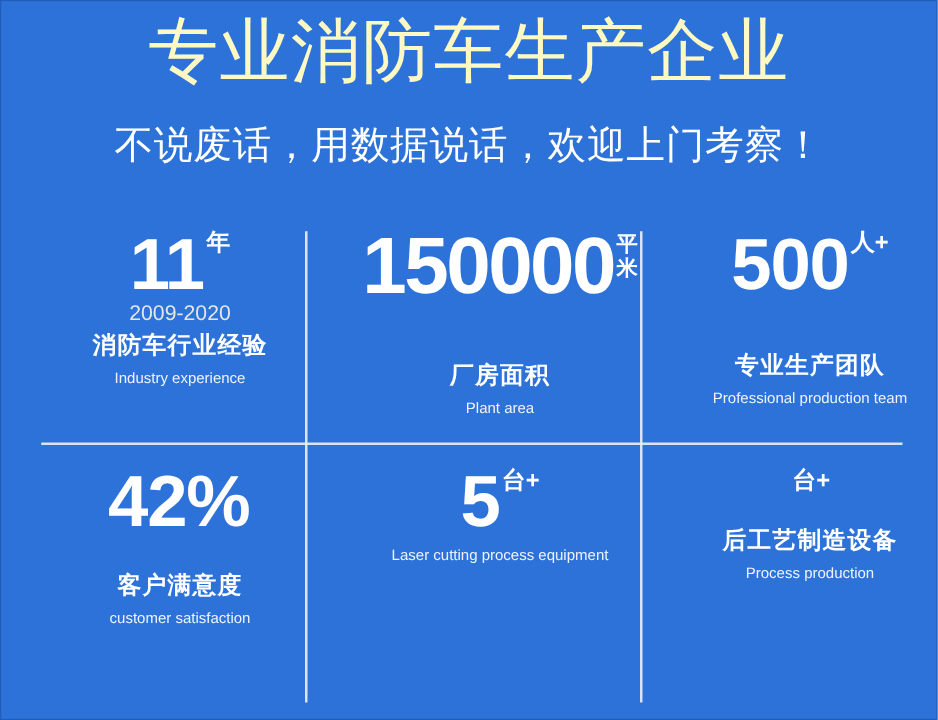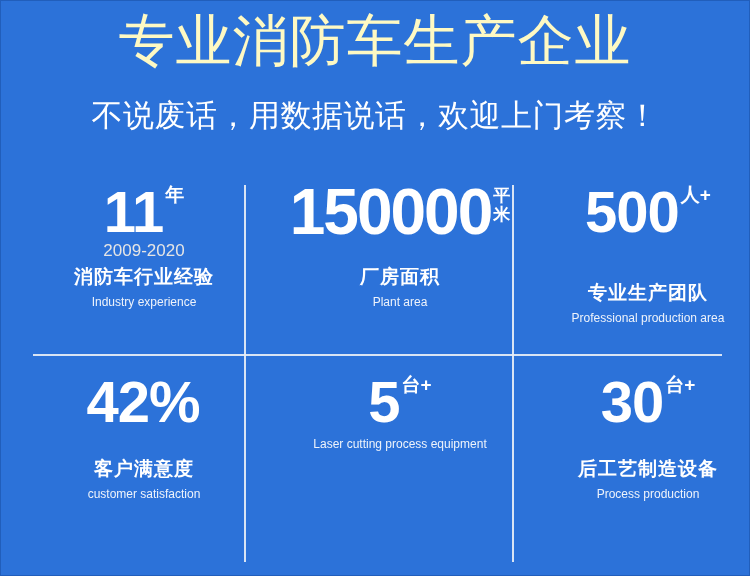--- a/index.html
+++ b/index.html
@@ -191,31 +191,31 @@
       </div>
 
       <div class="cell c2">
         <div class="figure">
           <span class="num wide">150000</span>
           <span class="unit stacked">
             <span>平</span>
             <span>米</span>
           </span>
         </div>
-        <div class="label-cn" style="margin-top:24px">厂房面积</div>
+        <div class="label-cn" style="margin-top:48px">厂房面积</div>
         <div class="label-en">Plant area</div>
       </div>
 
       <div class="cell c3">
         <div class="figure">
           <span class="num">500</span>
           <span class="unit">人+</span>
         </div>
         <div class="label-cn" style="margin-top:40px">专业生产团队</div>
-        <div class="label-en">Professional production area</div>
+        <div class="label-en">Professional production team</div>
       </div>
 
     </div>
 
     <div class="row row-bottom">
 
       <div class="cell c1">
         <div class="figure">
           <span class="num">42%</span>
           <span class="unit"></span>
@@ -227,21 +227,20 @@
       <div class="cell c2">
         <div class="figure">
           <span class="num">5</span>
           <span class="unit">台+</span>
         </div>
         <div class="label-en">Laser cutting process equipment</div>
       </div>
 
       <div class="cell c3">
         <div class="figure">
-          <span class="num">30</span>
           <span class="unit">台+</span>
         </div>
         <div class="label-cn" style="margin-top:26px">后工艺制造设备</div>
         <div class="label-en">Process production</div>
       </div>
 
     </div>
 
   </div>
 </div>

